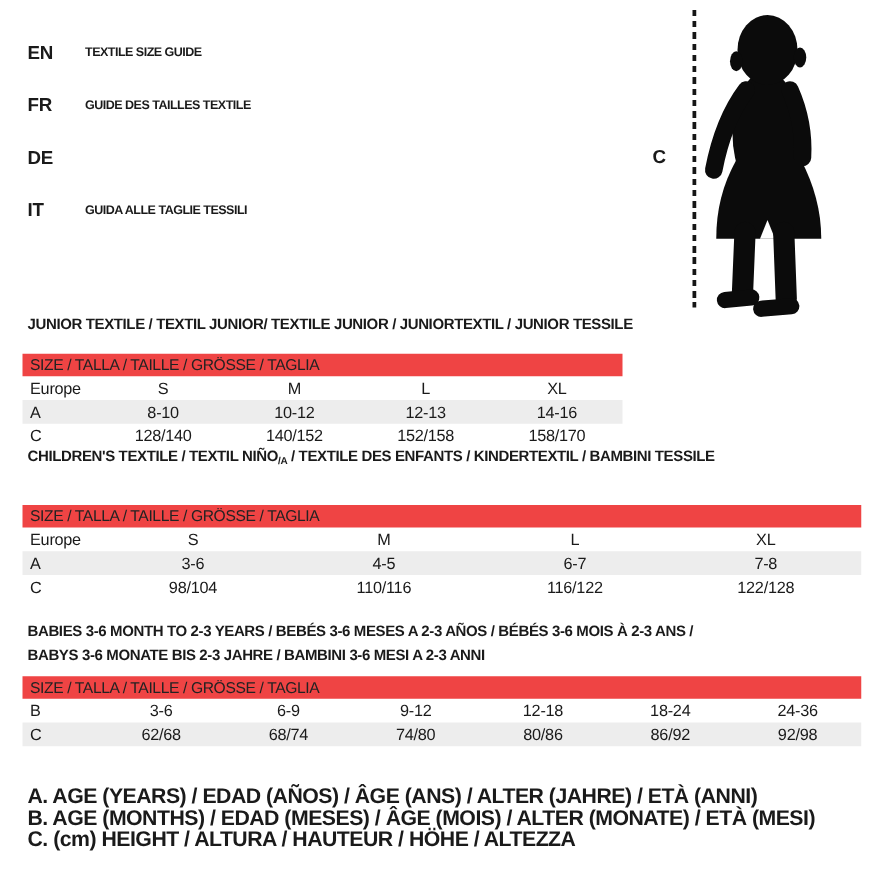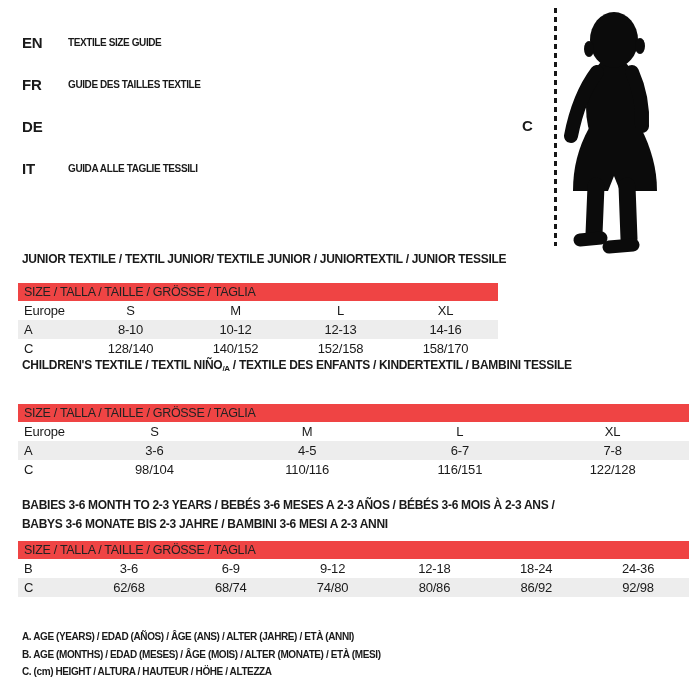--- a/index.html
+++ b/index.html
@@ -44,21 +44,21 @@
     font-size: 12.5px; letter-spacing: -0.3px;
     padding-left: 6px; color: #222222;
   }
   .st-row { display: flex; height: 19px; line-height: 19px; font-size: 13px; letter-spacing: -0.2px; }
   .st-row.shaded { background: #ededed; }
   .st-label { width: 60px; padding-left: 6px; box-sizing: border-box; }
   .st-cell { flex: 1; text-align: center; }
   
   .footnotes { position: absolute; left: 22px; top: 628px; }
   .footnote {
-    font-weight: 700; font-size: 10px; letter-spacing: -0.4px;
+    font-weight: 700; font-size: 17px; letter-spacing: -0.4px;
     line-height: 17.5px; white-space: nowrap;
   }
   .title-sub { font-size: 8px; vertical-align: -2px; font-weight: 700; }
 </style>
 </head>
 <body>
 
 <div class="lang-block">
   <div class="lang-row">
     <span class="lang-code">EN</span>
@@ -141,21 +141,21 @@
     <span class="st-label">A</span>
     <span class="st-cell">3-6</span>
     <span class="st-cell">4-5</span>
     <span class="st-cell">6-7</span>
     <span class="st-cell">7-8</span>
   </div>
   <div class="st-row">
     <span class="st-label">C</span>
     <span class="st-cell">98/104</span>
     <span class="st-cell">110/116</span>
-    <span class="st-cell">116/151</span>
+    <span class="st-cell">116/122</span>
     <span class="st-cell">122/128</span>
   </div>
 </div>
 
 <div class="section-title" style="top:496px;">
   <div>BABIES 3-6 MONTH TO 2-3 YEARS / BEBÉS 3-6 MESES A 2-3 AÑOS / BÉBÉS 3-6 MOIS À 2-3 ANS /</div>
   <div>BABYS 3-6 MONATE BIS 2-3 JAHRE / BAMBINI 3-6 MESI A 2-3 ANNI</div>
 </div>
 <div class="size-table" style="top:541px; width:671px;">
   <div class="st-header">SIZE / TALLA / TAILLE / GRÖSSE / TAGLIA</div>

